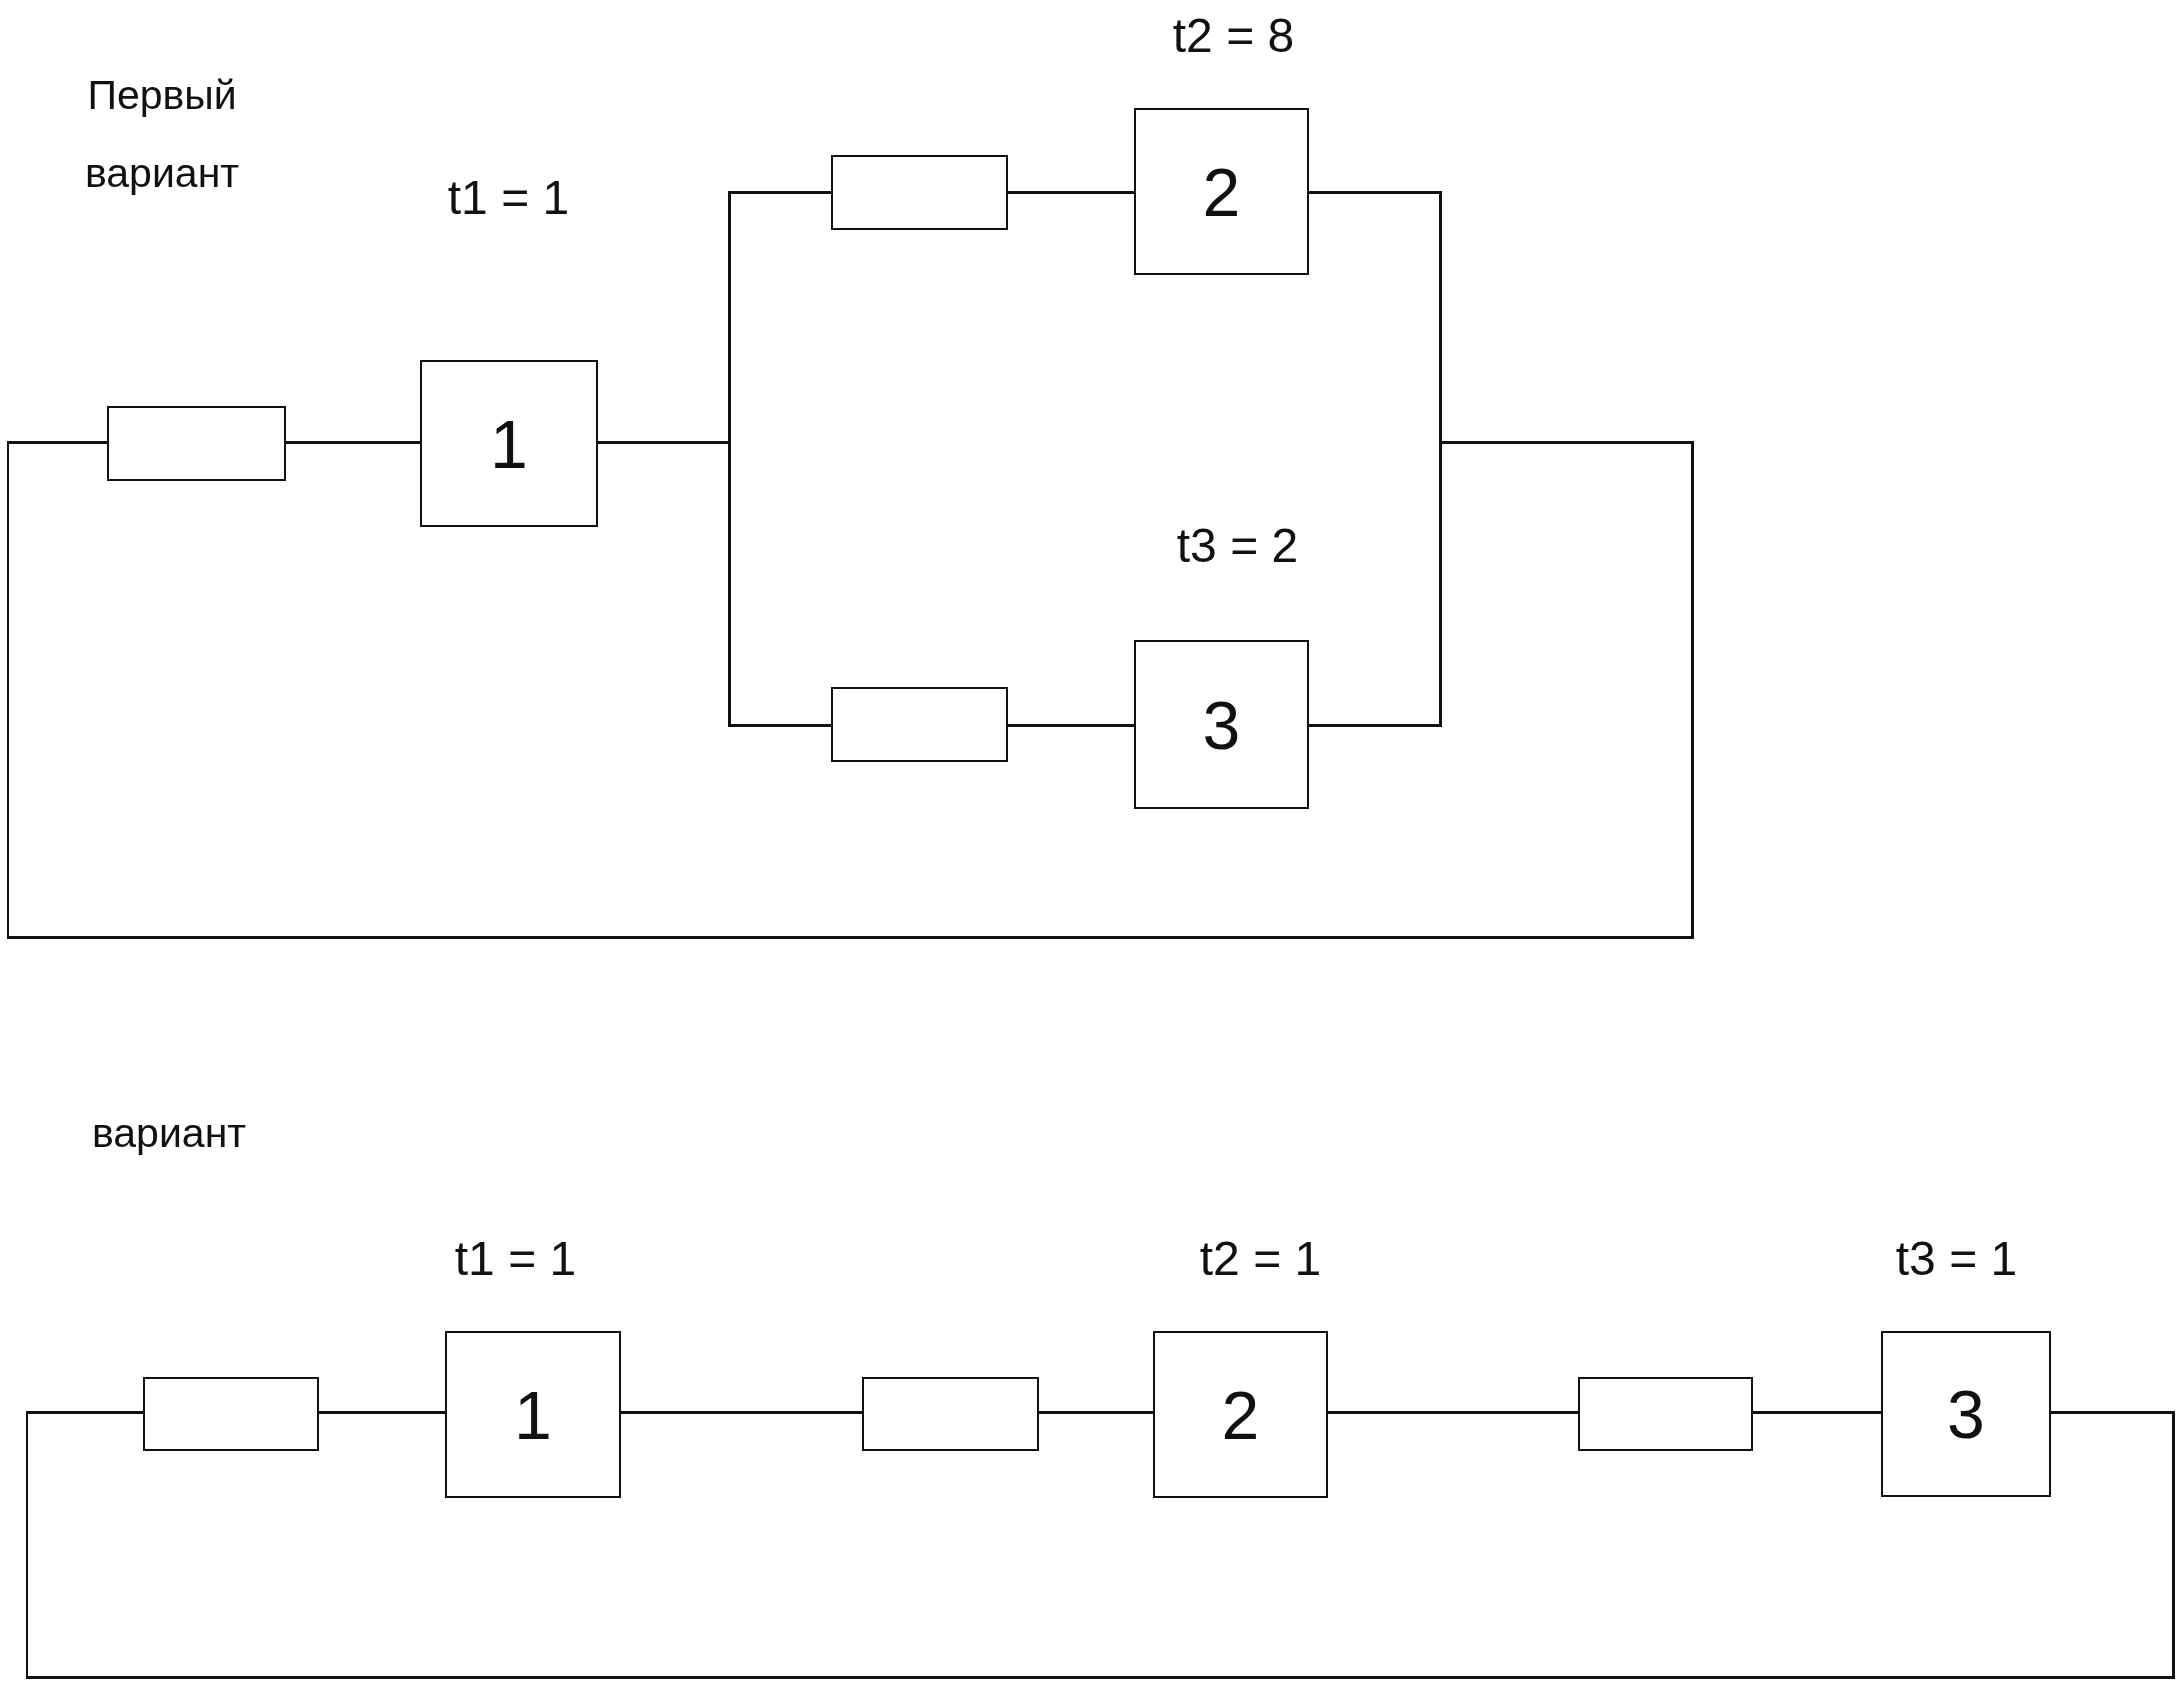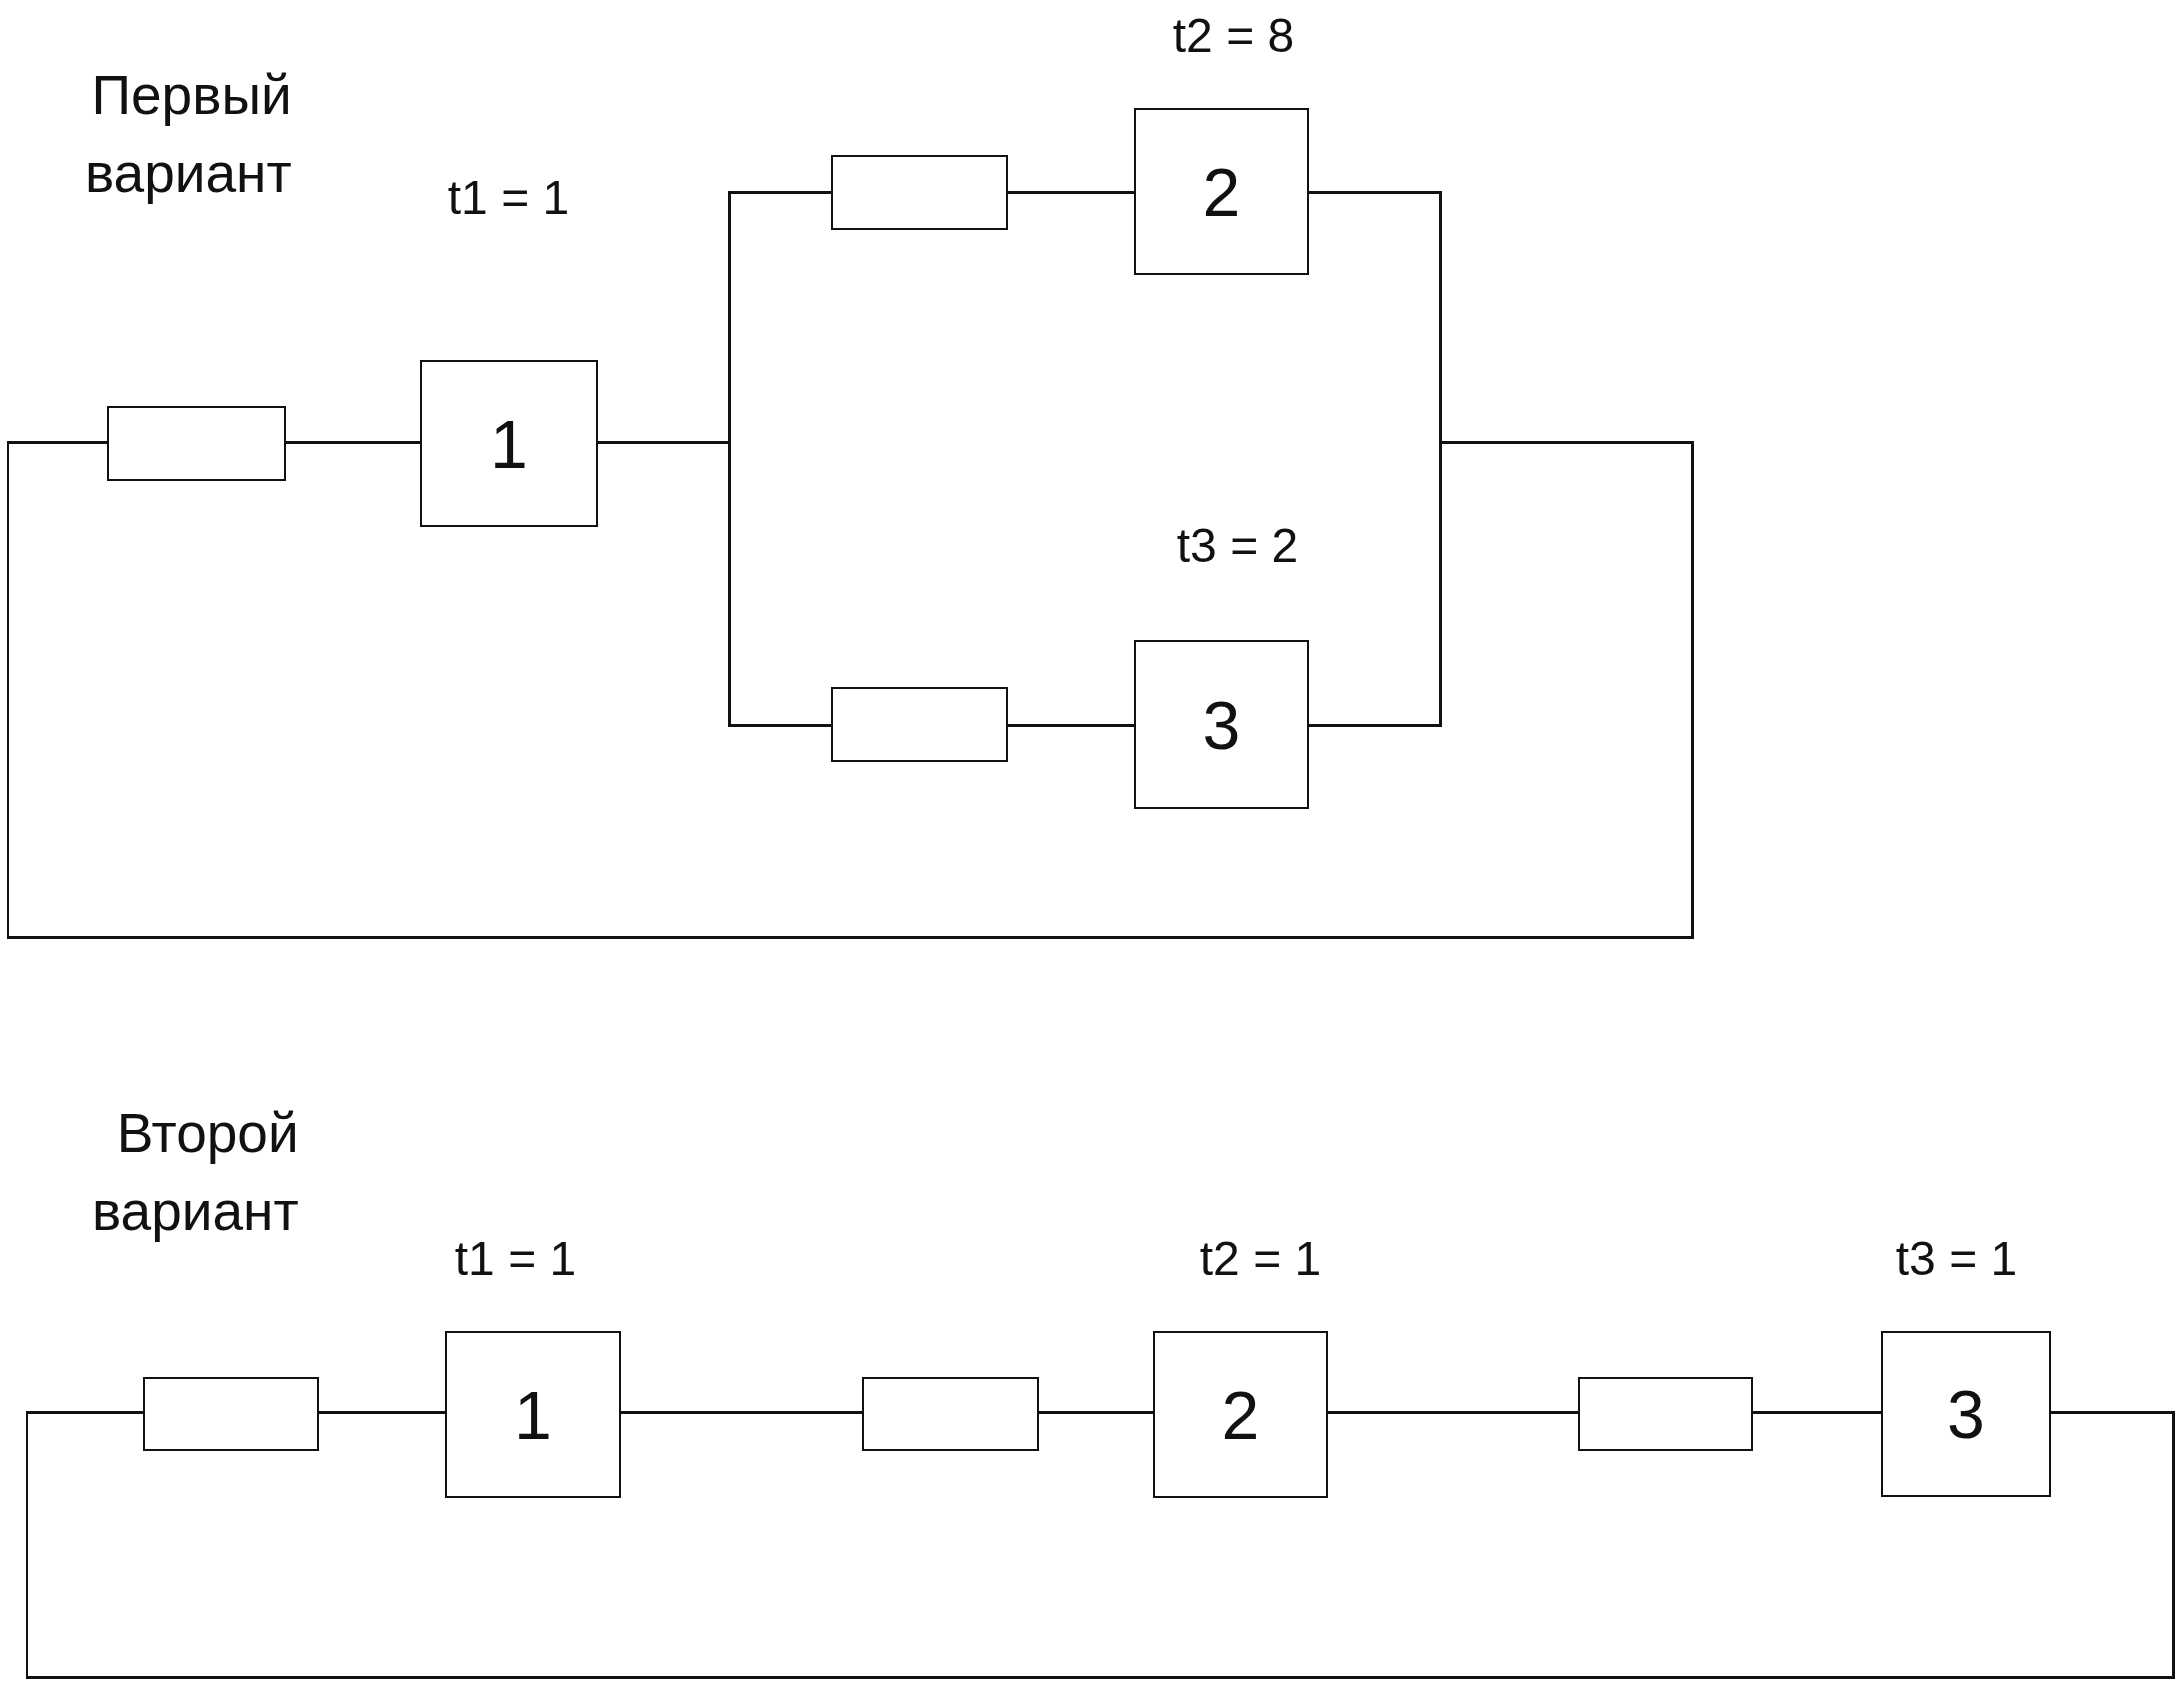--- a/index.html
+++ b/index.html
@@ -44,24 +44,24 @@
     position: absolute;
     width: 273px;
     font-size: 48px;
     line-height: 1.1;
     text-align: center;
     color: #111111;
     white-space: nowrap;
   }
   .title {
     position: absolute;
-    font-size: 55px;
+    font-size: 41px;
     line-height: 78px;
     color: #111111;
-    text-align: right;
+    text-align: center;
   }
   .title div { white-space: nowrap; }
 </style>
 </head>
 <body>
 
 <div id="canvas">
 
   <div class="title" style="left:85px; top:56px;">
     <div>Первый</div>
@@ -101,21 +101,20 @@
     <span>1</span>
   </div>
   <div class="block" style="left:1134px; top:108px; width:175px; height:167px;">
     <span>2</span>
   </div>
   <div class="block" style="left:1134px; top:640px; width:175px; height:169px;">
     <span>3</span>
   </div>
 
   <div class="title" style="left:92px; top:1094px;">
-    <div>Второй</div>
     <div>вариант</div>
   </div>
 
   <div class="tlabel" style="left:379px; top:1233px;">t1 = 1</div>
   <div class="tlabel" style="left:1124px; top:1233px;">t2 = 1</div>
   <div class="tlabel" style="left:1820px; top:1233px;">t3 = 1</div>
 
   <div class="wire" style="left:25.6px; top:1411px; width:2.6px; height:267px;"></div>
   <div class="wire" style="left:25.6px; top:1676px; width:2149px; height:2.6px;"></div>
   <div class="wire" style="left:2172px; top:1411px; width:2.6px; height:267px;"></div>

